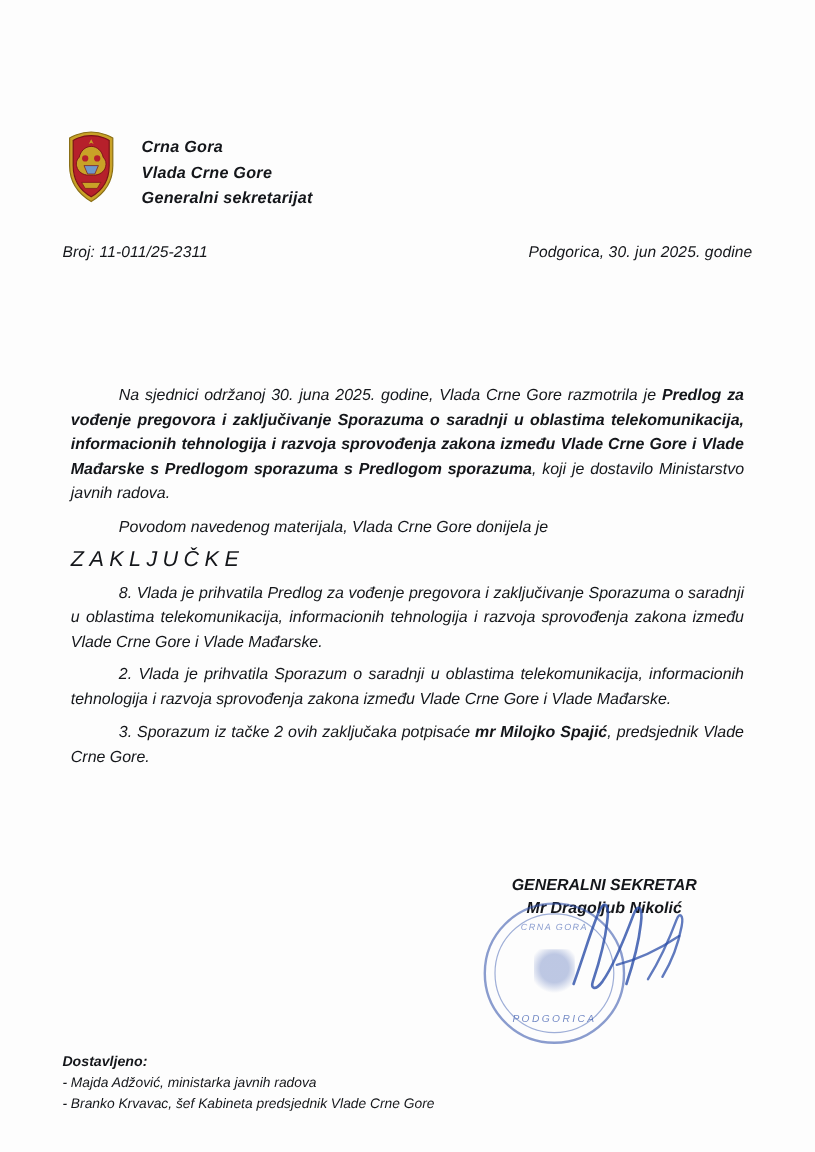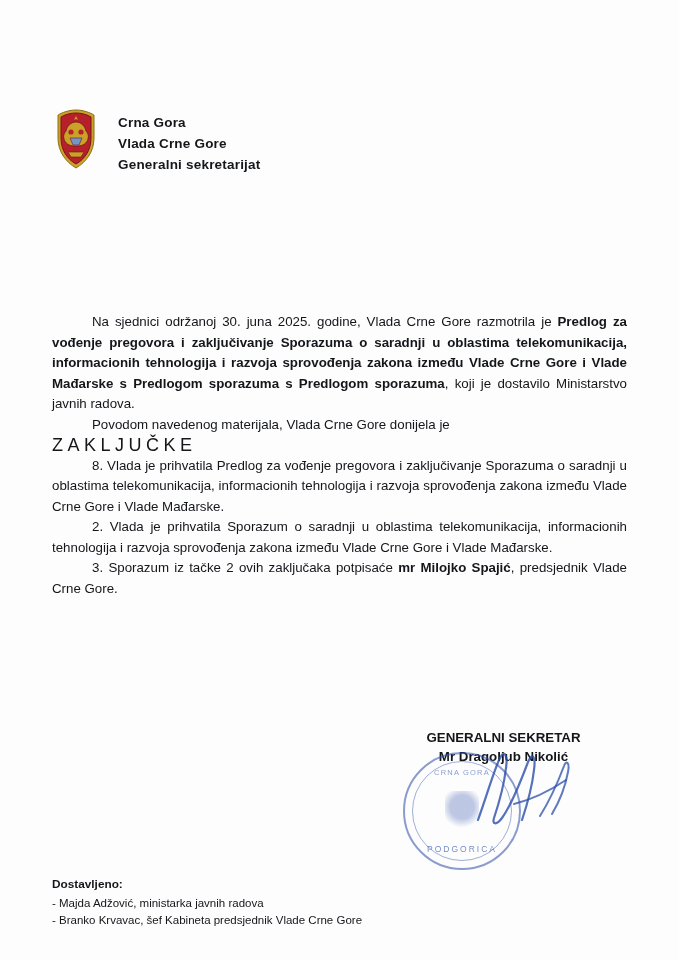--- a/index.html
+++ b/index.html
@@ -12,20 +12,21 @@
     height: 960px;
     position: relative;
     font-family: "Liberation Sans", sans-serif;
     color: #111111;
     overflow: hidden;
   }
   .page {
     position: absolute;
     inset: 0;
     background: #fdfdfd;
+    font-style: italic;
   }
 
   
   .header {
     position: absolute;
     left: 52px;
     top: 108px;
     display: flex;
     align-items: flex-start;
     gap: 18px;
@@ -66,21 +67,21 @@
     position: absolute;
     left: 52px;
     top: 312px;
     width: 575px;
     font-size: 13.3px;
     line-height: 20.5px;
     text-align: justify;
     color: #14161a;
   }
   .body-text p {
-    margin: 0;
+    margin: 7px;
     text-indent: 40px;
   }
   .body-text p.noindent { text-indent: 0; }
   .b { font-weight: bold; }
 
   .zakljucke {
     margin: 14px 0 12px 0;
     text-indent: 0;
     font-size: 18px;
     letter-spacing: 4.5px;
@@ -198,20 +199,24 @@
         <path d="M24 8 L26 12 L24 11 L22 12 Z" fill="#c9a227"></path>
       </svg>
     </div>
     <div class="org-lines">
       <div>Crna Gora</div>
       <div>Vlada Crne Gore</div>
       <div>Generalni sekretarijat</div>
     </div>
   </div>
 
+  <div class="ref-row">
+    <div class="ref-left">Broj: 11-011/25-2311</div>
+    <div class="ref-right">Podgorica, 30. jun 2025. godine</div>
+  </div>
 
   <div class="body-text">
     <p><span>Na sjednici održanoj 30. juna 2025. godine, Vlada Crne Gore razmotrila je </span><span class="b">Predlog za vođenje pregovora i zaključivanje Sporazuma o saradnji u oblastima telekomunikacija, informacionih tehnologija i razvoja sprovođenja zakona između Vlade Crne Gore i Vlade Mađarske s Predlogom sporazuma s Predlogom sporazuma</span><span>, koji je dostavilo Ministarstvo javnih radova.</span></p>
     <p>Povodom navedenog materijala, Vlada Crne Gore donijela je</p>
 
     <p class="zakljucke noindent">ZAKLJUČKE</p>
 
     <p>8. Vlada je prihvatila Predlog za vođenje pregovora i zaključivanje Sporazuma o saradnji u oblastima telekomunikacija, informacionih tehnologija i razvoja sprovođenja zakona između Vlade Crne Gore i Vlade Mađarske.</p>
     <p>2. Vlada je prihvatila Sporazum o saradnji u oblastima telekomunikacija, informacionih tehnologija i razvoja sprovođenja zakona između Vlade Crne Gore i Vlade Mađarske.</p>
     <p><span>3. Sporazum iz tačke 2 ovih zaključaka potpisaće </span><span class="b">mr Milojko Spajić</span><span>, predsjednik Vlade Crne Gore.</span></p>

